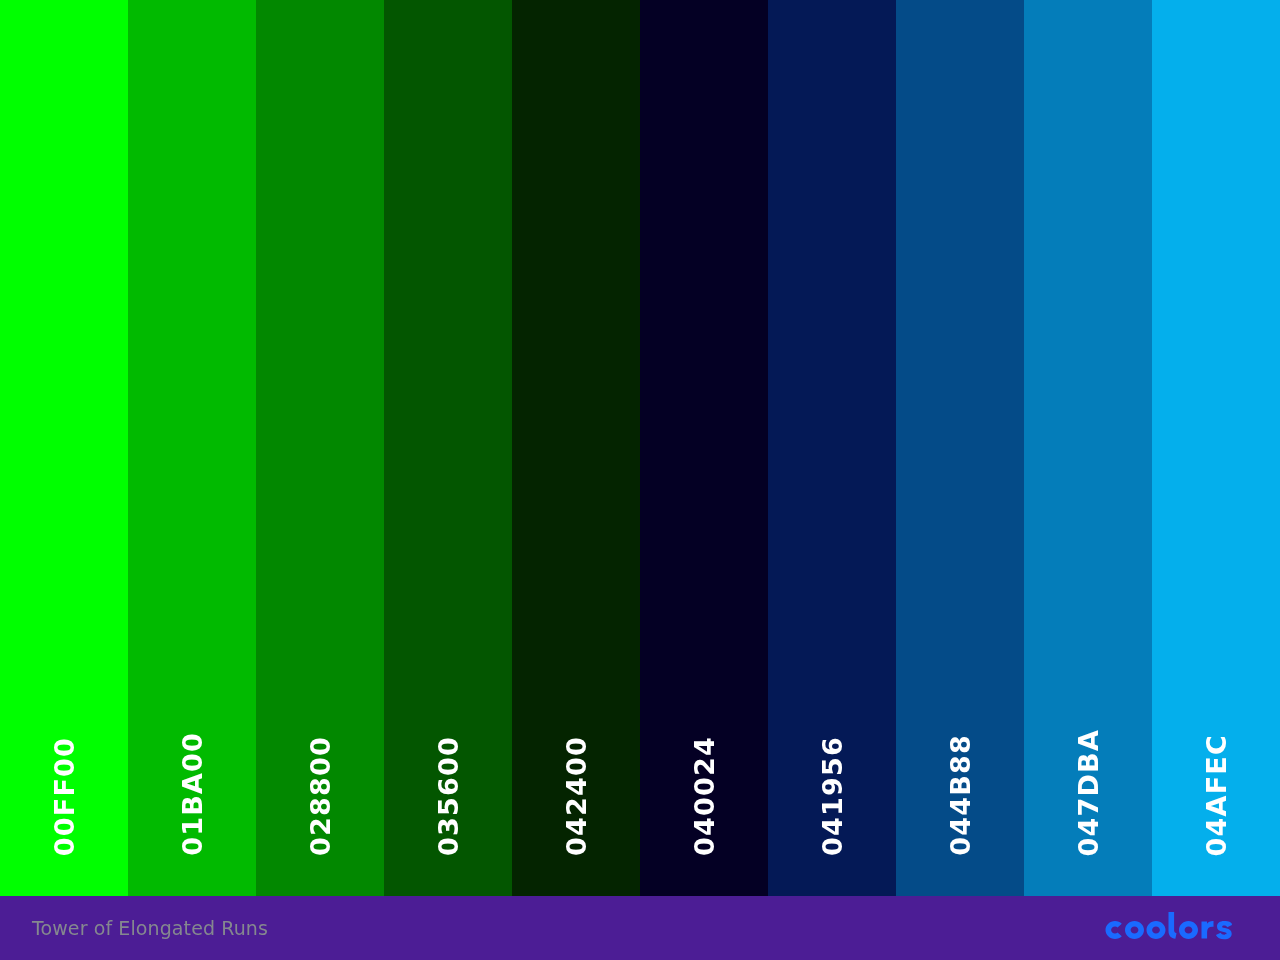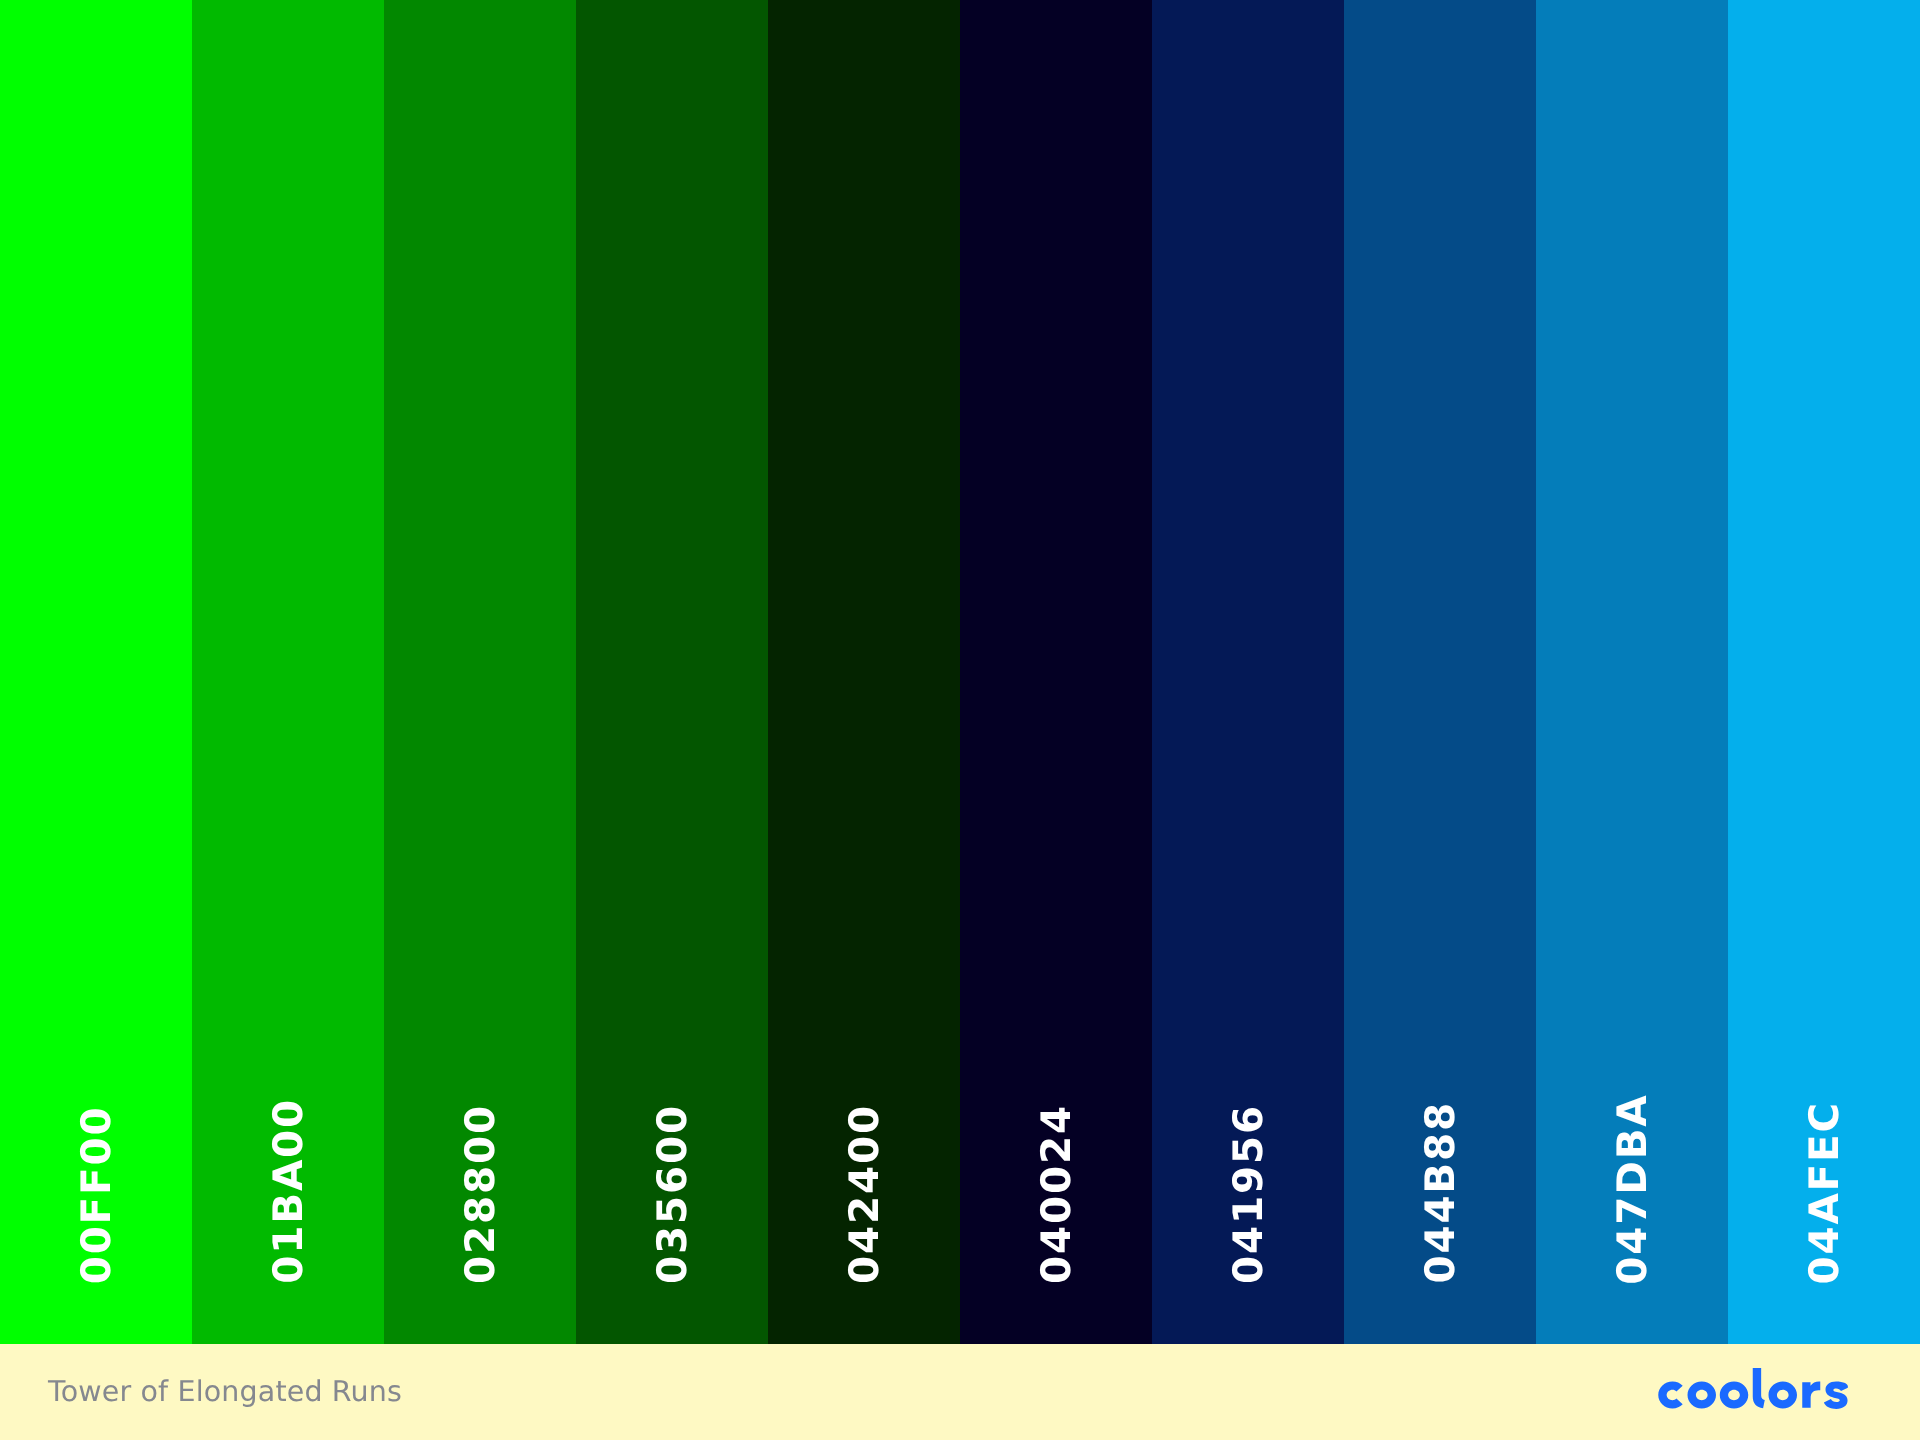--- a/index.html
+++ b/index.html
@@ -152,21 +152,21 @@
     </div>
 
     <div class="swatch" style="background-color: rgb(4, 175, 236);">
       <div class="label-anchor">
         <span class="label-rot" style="color: rgb(255, 255, 255);">04AFEC</span>
       </div>
     </div>
 
   </div>
 
-  <div id="palette-footer" style="background-color: #fef9c3;">
+  <div id="palette-footer" style="background-color: #4c1d95;">
     <div id="palette-title" style="color: rgb(133, 136, 143);">Tower of Elongated Runs</div>
 
     <div id="coolors-logo">
       <svg width="148" height="34" viewBox="0 0 296 68" aria-hidden="true">
         <g fill="#1A6AFF">
 
           <path d="M30 20c-10.5 0-19 8.1-19 18s8.5 18 19 18c5.4 0 10.2-2.1 13.6-5.6l-8.4-7.6c-1.4 1.3-3.2 2.1-5.2 2.1-4.3 0-7.8-3.2-7.8-6.9s3.5-6.9 7.8-6.9c2 0 3.8 0.8 5.2 2.1l8.4-7.6C40.2 22.1 35.4 20 30 20z"></path>
 
           <path d="M69 20c-10.5 0-19 8.1-19 18s8.5 18 19 18 19-8.1 19-18-8.5-18-19-18zm0 11.1c4.3 0 7.8 3.2 7.8 6.9s-3.5 6.9-7.8 6.9-7.8-3.2-7.8-6.9 3.5-6.9 7.8-6.9z"></path>
 

